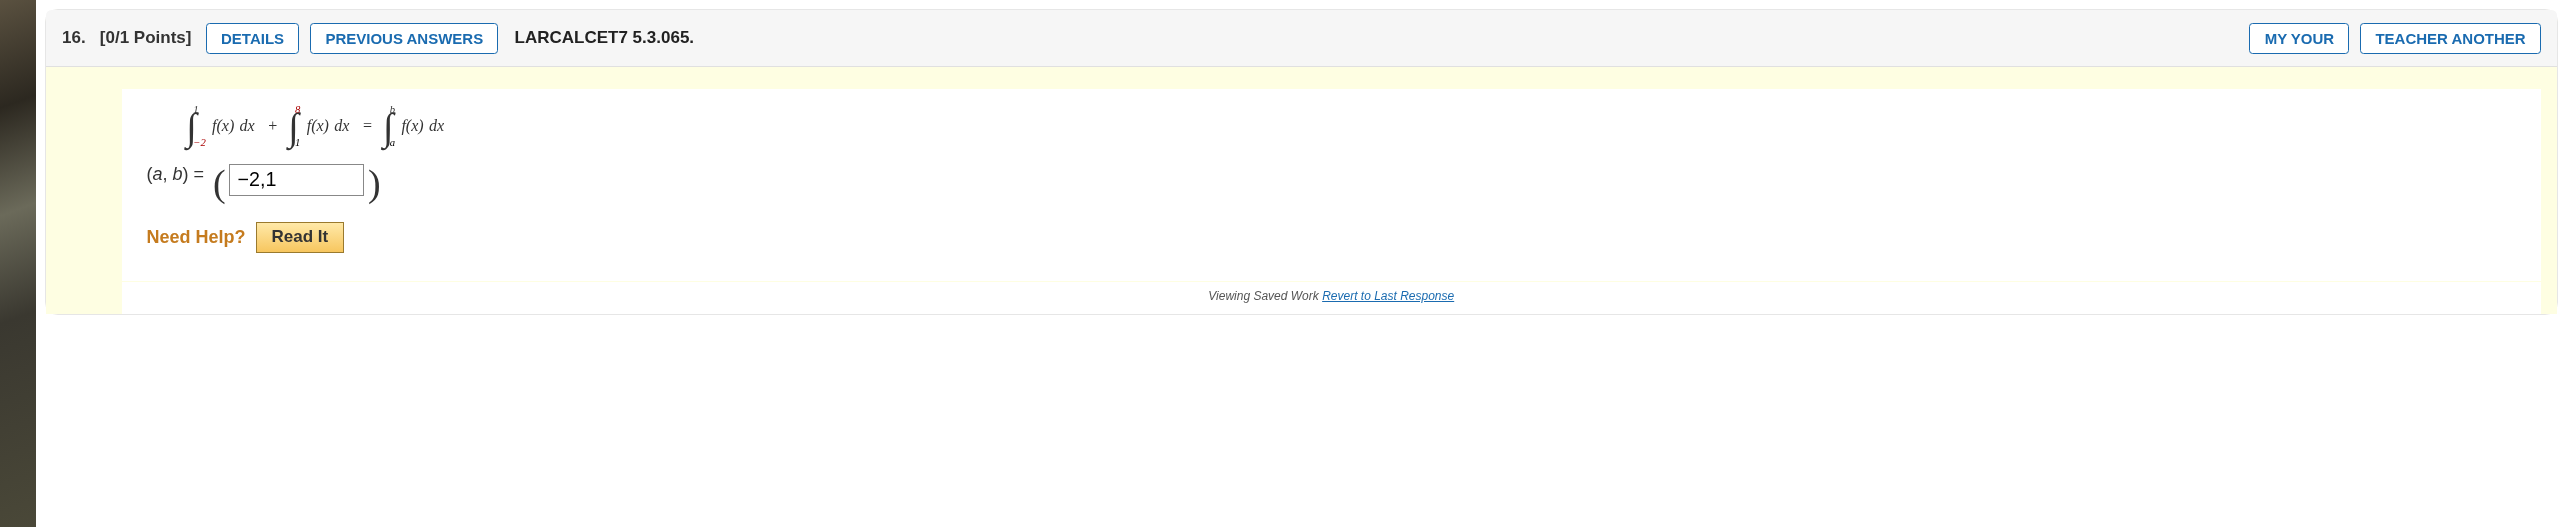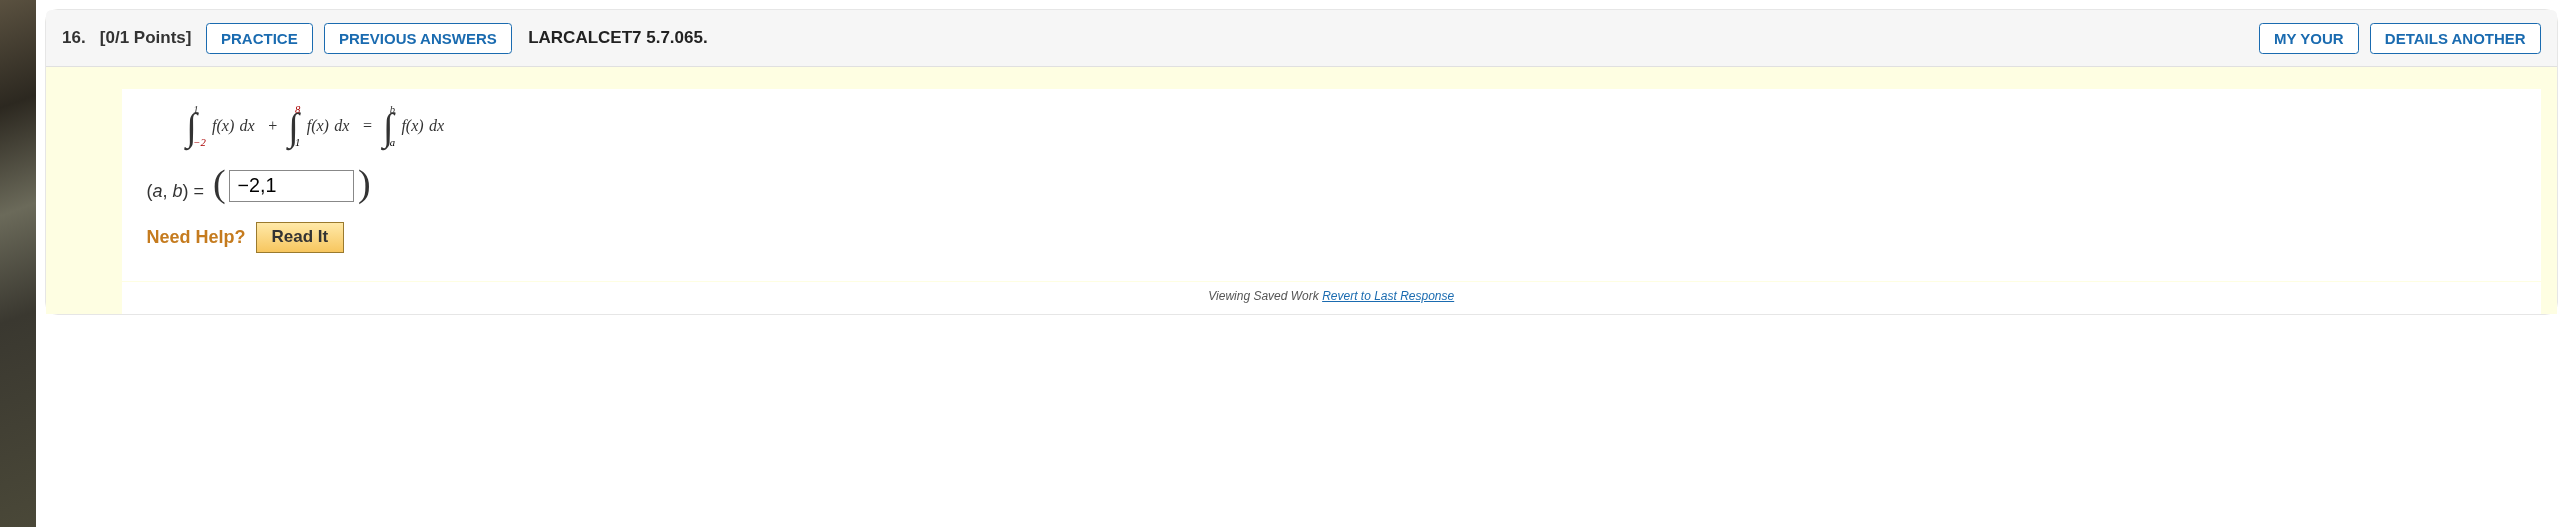--- a/index.html
+++ b/index.html
@@ -119,41 +119,41 @@
     font-style: italic;
     margin: 0 2.7px;
   }
   .op {
     margin: 0 7.2px;
     font-style: normal;
   }
 
   .answer-line {
     display: flex;
-    align-items: flex-end;
+    align-items: flex-start;
     font-size: 18px;
     margin-bottom: 19.7px;
     font-family: "Helvetica Neue", Arial, sans-serif;
   }
   .answer-line .ab {
     font-style: normal;
     margin-right: 5.4px;
   }
   .answer-line .ab .var { font-style: italic; }
   .big-paren {
     font-size: 38px;
     line-height: 1;
     font-family: serif;
     color: #333;
     padding: 0 3.6px;
   }
   .answer-input {
     font-size: 19.7px;
     padding: 3.6px 7.2px;
-    width: 125px;
+    width: 135px;
     border: 0.9px solid #888;
     text-align: left;
     font-family: "Helvetica Neue", Arial, sans-serif;
   }
 
   .help-row {
     display: flex;
     align-items: center;
     gap: 10.7px;
     margin-bottom: 12.5px;
@@ -197,26 +197,26 @@
 
 <div class="container">
   <div class="question-block">
 
     <div class="header-bar">
       <span class="q-number">
         <span>16.</span>
         &nbsp;
         <span class="q-points">[0/1 Points]</span>
       </span>
-      <span class="btn-outline">PRACTICE</span>
+      <span class="btn-outline">DETAILS</span>
       <span class="btn-outline">PREVIOUS ANSWERS</span>
-      <span class="reference">LARCALCET7 5.7.065.</span>
+      <span class="reference">LARCALCET7 5.3.065.</span>
       <span class="spacer"></span>
       <span class="btn-outline">MY YOUR</span>
-      <span class="btn-outline" style="margin-right:0">DETAILS ANOTHER</span>
+      <span class="btn-outline" style="margin-right:0">TEACHER ANOTHER</span>
     </div>
 
     <div class="body-area">
       <div class="inner-white">
 
 
         <div class="math-line">
           <span class="integral">
             <span class="int-sign">∫</span>
             <span class="int-limits">

